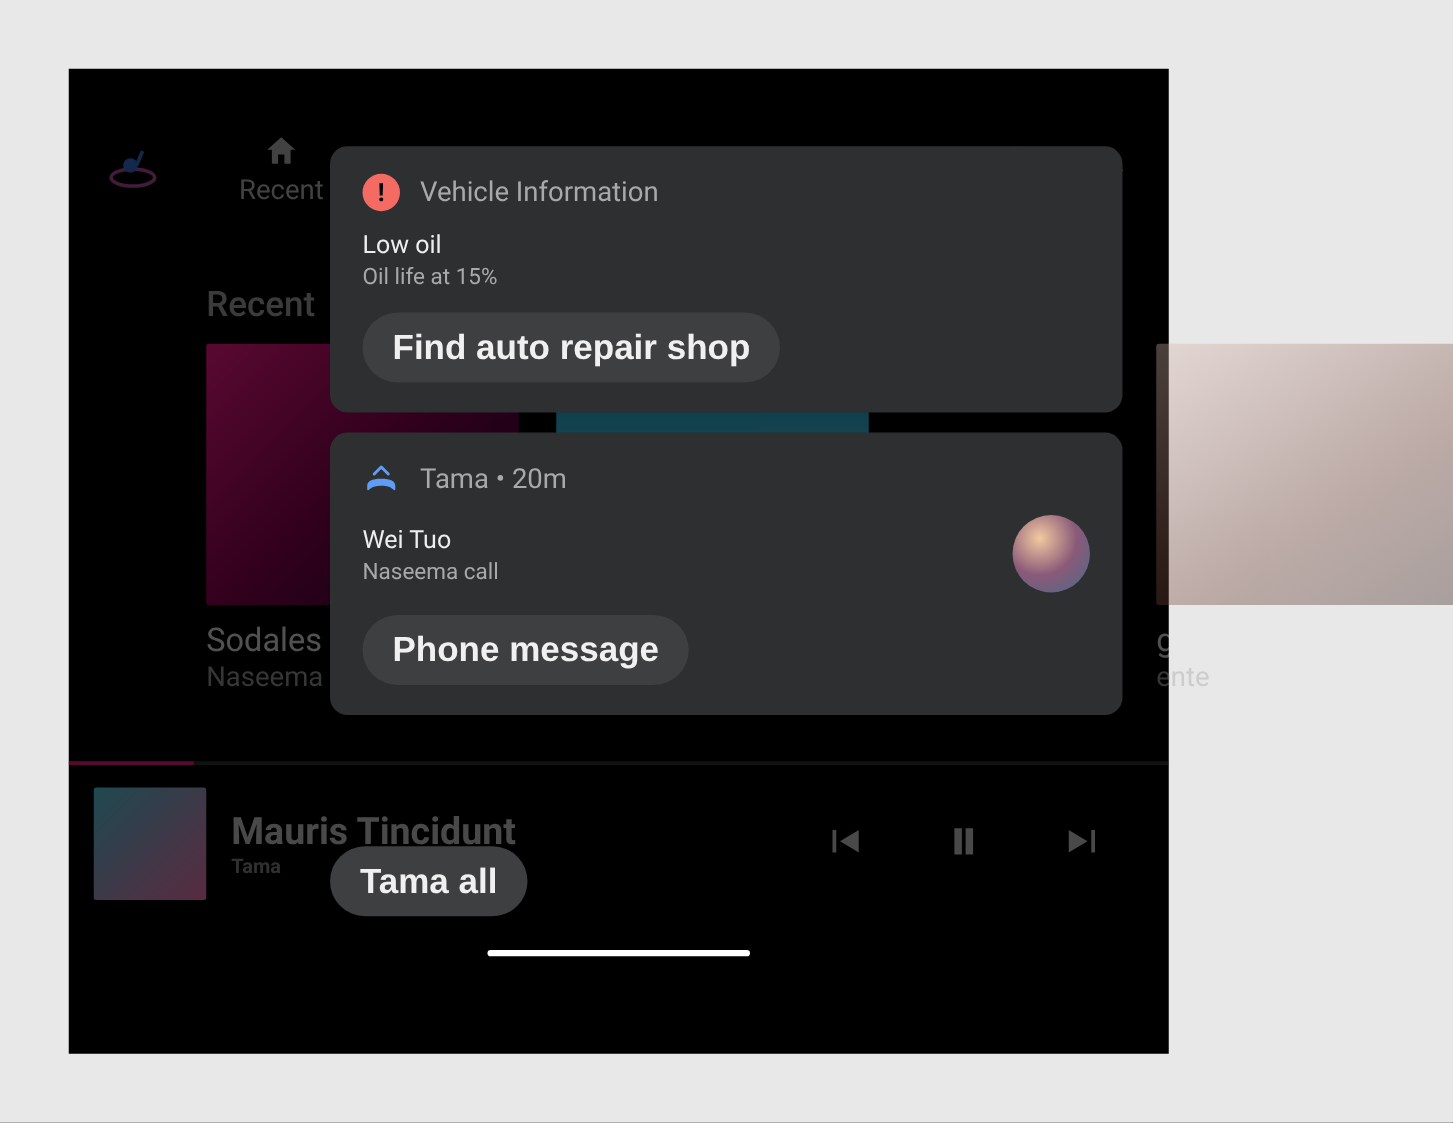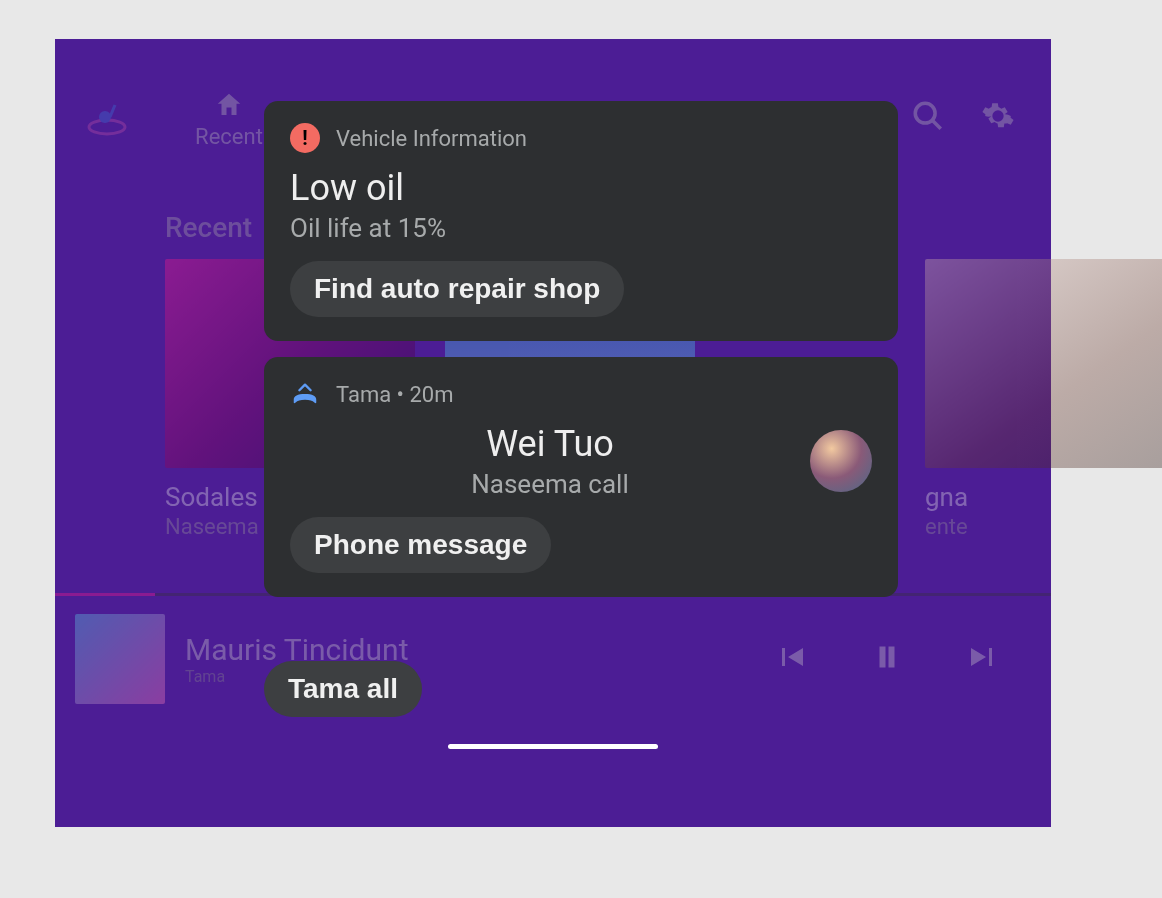--- a/index.html
+++ b/index.html
@@ -6,24 +6,24 @@
   html, body {
     width: 1162px;
     height: 898px;
     background: #e8e8e8;
     font-family: -apple-system, BlinkMacSystemFont, "Segoe UI", Roboto, sans-serif;
     overflow: hidden;
   }
   .frame {
     position: absolute;
     left: 55px;
-    top: 39px;
-    width: 996px;
+    top: 55px;
+    width: 880px;
     height: 788px;
-    background: #4c1d95;
+    background: #000000;
   }
   
   .app-bg {
     position: absolute;
     inset: 0;
     opacity: 0.35;
     pointer-events: none;
   }
   .topbar {
     position: absolute;
@@ -98,20 +98,21 @@
   }
 
   .nowplaying {
     position: absolute;
     left: 20px; right: 20px;
     top: 570px;
     height: 100px;
     display: flex;
     align-items: center;
     color: #d0d0d0;
+    font-weight: bold;
   }
   .np-art {
     width: 90px; height: 90px;
     background: linear-gradient(135deg,#5ad0e6,#ff7ab8);
     border-radius: 2px;
     margin-right: 20px;
   }
   .np-text { flex: 1; }
   .np-title { font-size: 30px; color: #d0d0d0; }
   .np-sub { font-size: 16px; color: #8a8a8a; }
@@ -139,41 +140,40 @@
     gap: 16px;
     margin-bottom: 14px;
   }
   .notif-icon {
     width: 30px; height: 30px; border-radius: 50%;
     display: flex; align-items: center; justify-content: center;
     flex-shrink: 0;
   }
   .notif-icon.alert { background: #f36b62; color: #000; font-weight: 700; font-size: 20px; }
   .notif-app { font-size: 22px; color: #a7aaab; }
-  .notif-title { font-size: 36px; color: #eeeeee; font-weight: 400; }
-  .notif-sub   { font-size: 26px; color: #a7aaab; margin-top: 4px; }
+  .notif-title { font-size: 20px; color: #eeeeee; font-weight: 400; }
+  .notif-sub   { font-size: 18px; color: #a7aaab; margin-top: 4px; }
   .notif-actions {
     display: flex;
     gap: 18px;
     margin-top: 18px;
   }
   .chip {
     background: #3d3f41;
     color: #f0f0f0;
     border: none;
     border-radius: 999px;
     padding: 12px 24px;
     font-size: 28px;
     font-weight: 600;
     cursor: pointer;
   }
   .notif-body-row {
     display: flex;
     align-items: center;
-    text-align: center;
   }
   .notif-body-text { flex: 1; }
   .avatar {
     width: 62px; height: 62px;
     border-radius: 50%;
     background: radial-gradient(circle at 35% 30%, #f2c9a0 0%, #8a5a78 50%, #4a6a8a 100%);
     flex-shrink: 0;
   }
   .notif-icon.phone svg { width: 30px; height: 26px; color:#5e9cf5; }
 

